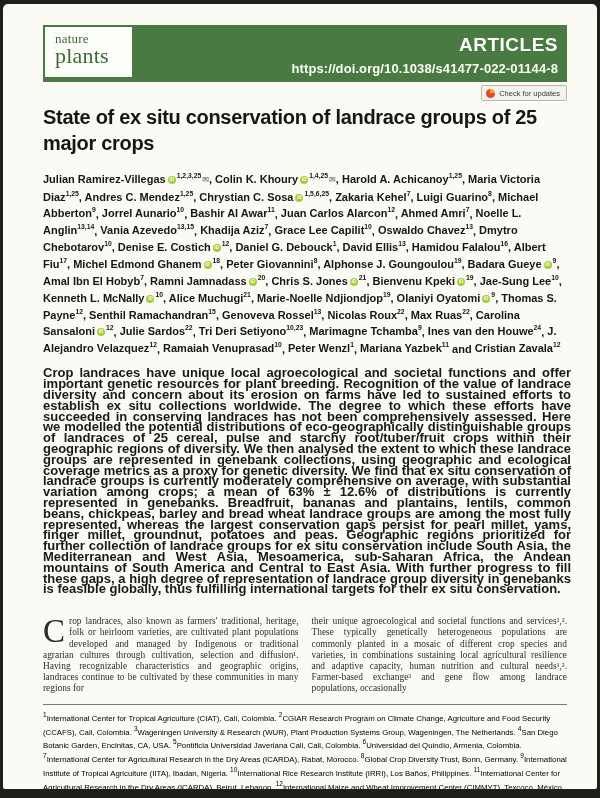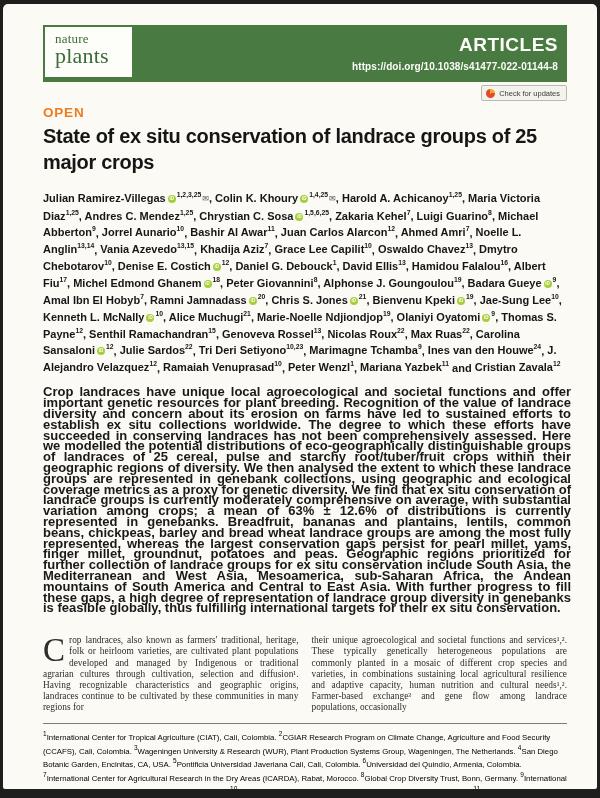--- a/index.html
+++ b/index.html
@@ -11,21 +11,21 @@
     padding:21px 30px 0 40px; overflow:hidden;
   }
 
   
   .banner { background:#487a42; height:57px; display:flex; justify-content:space-between; }
   .logo-box { background:#fdfdf9; width:87px; height:50px; margin:2px; padding:5px 15px 0 10px; }
   .logo-box .nat { font-family:"Liberation Serif", serif; color:#3d6b38; font-size:13px; line-height:13px; letter-spacing:.2px; }
   .logo-box .pla { font-family:"Liberation Serif", serif; color:#3d6b38; font-size:22px; line-height:22px; letter-spacing:.2px; }
   .banner-right { display:flex; flex-direction:column; align-items:flex-end; padding:7px 9px 0 0; }
   .articles { color:#fdfdf9; font-size:19px; font-weight:600; letter-spacing:.5px; line-height:25px; }
-  .doi { color:#fdfdf9; font-size:10px; font-weight:700; margin-top:4px; letter-spacing:.1px; }
+  .doi { color:#fdfdf9; font-size:13px; font-weight:700; margin-top:4px; letter-spacing:.1px; }
 
   
   .badge-row { display:flex; justify-content:flex-end; margin-top:3px; height:16px; }
   .check-badge { display:inline-flex; align-items:center; gap:4px; border:1px solid #b9b9b2; background:#f3f2ec;
     border-radius:2px; padding:2px 6px 2px 4px; cursor:pointer; }
   .check-icon { width:9px; height:9px; border-radius:50%;
     background:conic-gradient(#f6a623 0 90deg, #e0492a 90deg 360deg); display:inline-block; }
   .check-label { font-size:7.5px; color:#3c3c38; }
 
   
@@ -79,21 +79,20 @@
     </div>
   </div>
 
   <div class="badge-row">
     <span class="check-badge">
       <span class="check-icon"></span>
       <span class="check-label">Check for updates</span>
     </span>
   </div>
 
-  <div class="open">OPEN</div>
   <h1 class="title">State of ex situ conservation of landrace groups of 25 major crops</h1>
 
   <div class="authors"><span><span>Julian Ramirez-Villegas</span><span class="orcid">iD</span><sup>1,2,3,25</sup><span class="mail">✉</span></span>, <span><span>Colin K. Khoury</span><span class="orcid">iD</span><sup>1,4,25</sup><span class="mail">✉</span></span>, <span><span>Harold A. Achicanoy</span><sup>1,25</sup></span>, <span><span>Maria Victoria Diaz</span><sup>1,25</sup></span>, <span><span>Andres C. Mendez</span><sup>1,25</sup></span>, <span><span>Chrystian C. Sosa</span><span class="orcid">iD</span><sup>1,5,6,25</sup></span>, <span><span>Zakaria Kehel</span><sup>7</sup></span>, <span><span>Luigi Guarino</span><sup>8</sup></span>, <span><span>Michael Abberton</span><sup>9</sup></span>, <span><span>Jorrel Aunario</span><sup>10</sup></span>, <span><span>Bashir Al Awar</span><sup>11</sup></span>, <span><span>Juan Carlos Alarcon</span><sup>12</sup></span>, <span><span>Ahmed Amri</span><sup>7</sup></span>, <span><span>Noelle L. Anglin</span><sup>13,14</sup></span>, <span><span>Vania Azevedo</span><sup>13,15</sup></span>, <span><span>Khadija Aziz</span><sup>7</sup></span>, <span><span>Grace Lee Capilit</span><sup>10</sup></span>, <span><span>Oswaldo Chavez</span><sup>13</sup></span>, <span><span>Dmytro Chebotarov</span><sup>10</sup></span>, <span><span>Denise E. Costich</span><span class="orcid">iD</span><sup>12</sup></span>, <span><span>Daniel G. Debouck</span><sup>1</sup></span>, <span><span>David Ellis</span><sup>13</sup></span>, <span><span>Hamidou Falalou</span><sup>16</sup></span>, <span><span>Albert Fiu</span><sup>17</sup></span>, <span><span>Michel Edmond Ghanem</span><span class="orcid">iD</span><sup>18</sup></span>, <span><span>Peter Giovannini</span><sup>8</sup></span>, <span><span>Alphonse J. Goungoulou</span><sup>19</sup></span>, <span><span>Badara Gueye</span><span class="orcid">iD</span><sup>9</sup></span>, <span><span>Amal Ibn El Hobyb</span><sup>7</sup></span>, <span><span>Ramni Jamnadass</span><span class="orcid">iD</span><sup>20</sup></span>, <span><span>Chris S. Jones</span><span class="orcid">iD</span><sup>21</sup></span>, <span><span>Bienvenu Kpeki</span><span class="orcid">iD</span><sup>19</sup></span>, <span><span>Jae-Sung Lee</span><sup>10</sup></span>, <span><span>Kenneth L. McNally</span><span class="orcid">iD</span><sup>10</sup></span>, <span><span>Alice Muchugi</span><sup>21</sup></span>, <span><span>Marie-Noelle Ndjiondjop</span><sup>19</sup></span>, <span><span>Olaniyi Oyatomi</span><span class="orcid">iD</span><sup>9</sup></span>, <span><span>Thomas S. Payne</span><sup>12</sup></span>, <span><span>Senthil Ramachandran</span><sup>15</sup></span>, <span><span>Genoveva Rossel</span><sup>13</sup></span>, <span><span>Nicolas Roux</span><sup>22</sup></span>, <span><span>Max Ruas</span><sup>22</sup></span>, <span><span>Carolina Sansaloni</span><span class="orcid">iD</span><sup>12</sup></span>, <span><span>Julie Sardos</span><sup>22</sup></span>, <span><span>Tri Deri Setiyono</span><sup>10,23</sup></span>, <span><span>Marimagne Tchamba</span><sup>9</sup></span>, <span><span>Ines van den Houwe</span><sup>24</sup></span>, <span><span>J. Alejandro Velazquez</span><sup>12</sup></span>, <span><span>Ramaiah Venuprasad</span><sup>10</sup></span>, <span><span>Peter Wenzl</span><sup>1</sup></span>, <span><span>Mariana Yazbek</span><sup>11</sup></span> and <span><span>Cristian Zavala</span><sup>12</sup></span></div>
 
   <p class="abstract">Crop landraces have unique local agroecological and societal functions and offer important genetic resources for plant breeding. Recognition of the value of landrace diversity and concern about its erosion on farms have led to sustained efforts to establish ex situ collections worldwide. The degree to which these efforts have succeeded in conserving landraces has not been comprehensively assessed. Here we modelled the potential distributions of eco-geographically distinguishable groups of landraces of 25 cereal, pulse and starchy root/tuber/fruit crops within their geographic regions of diversity. We then analysed the extent to which these landrace groups are represented in genebank collections, using geographic and ecological coverage metrics as a proxy for genetic diversity. We find that ex situ conservation of landrace groups is currently moderately comprehensive on average, with substantial variation among crops; a mean of 63% ± 12.6% of distributions is currently represented in genebanks. Breadfruit, bananas and plantains, lentils, common beans, chickpeas, barley and bread wheat landrace groups are among the most fully represented, whereas the largest conservation gaps persist for pearl millet, yams, finger millet, groundnut, potatoes and peas. Geographic regions prioritized for further collection of landrace groups for ex situ conservation include South Asia, the Mediterranean and West Asia, Mesoamerica, sub-Saharan Africa, the Andean mountains of South America and Central to East Asia. With further progress to fill these gaps, a high degree of representation of landrace group diversity in genebanks is feasible globally, thus fulfilling international targets for their ex situ conservation.</p>
 
   <div class="columns">
     <div class="col">
       <span class="dropcap">C</span><span>rop landraces, also known as farmers' traditional, heritage, folk or heirloom varieties, are cultivated plant populations developed and managed by Indigenous or traditional agrarian cultures through cultivation, selection and diffusion¹. Having recognizable characteristics and geographic origins, landraces continue to be cultivated by these communities in many regions for</span>
     </div>

